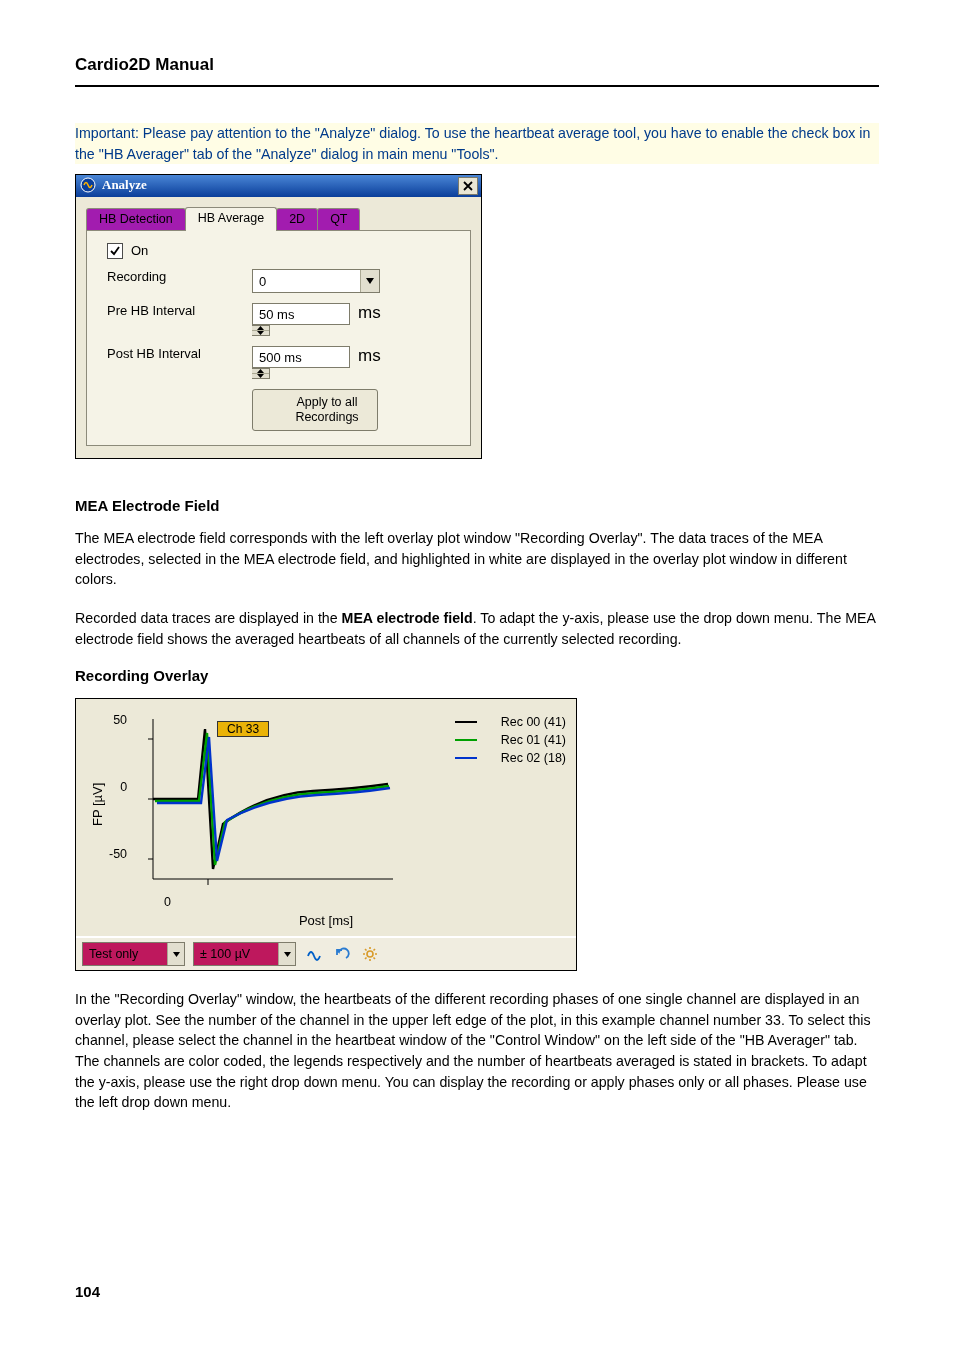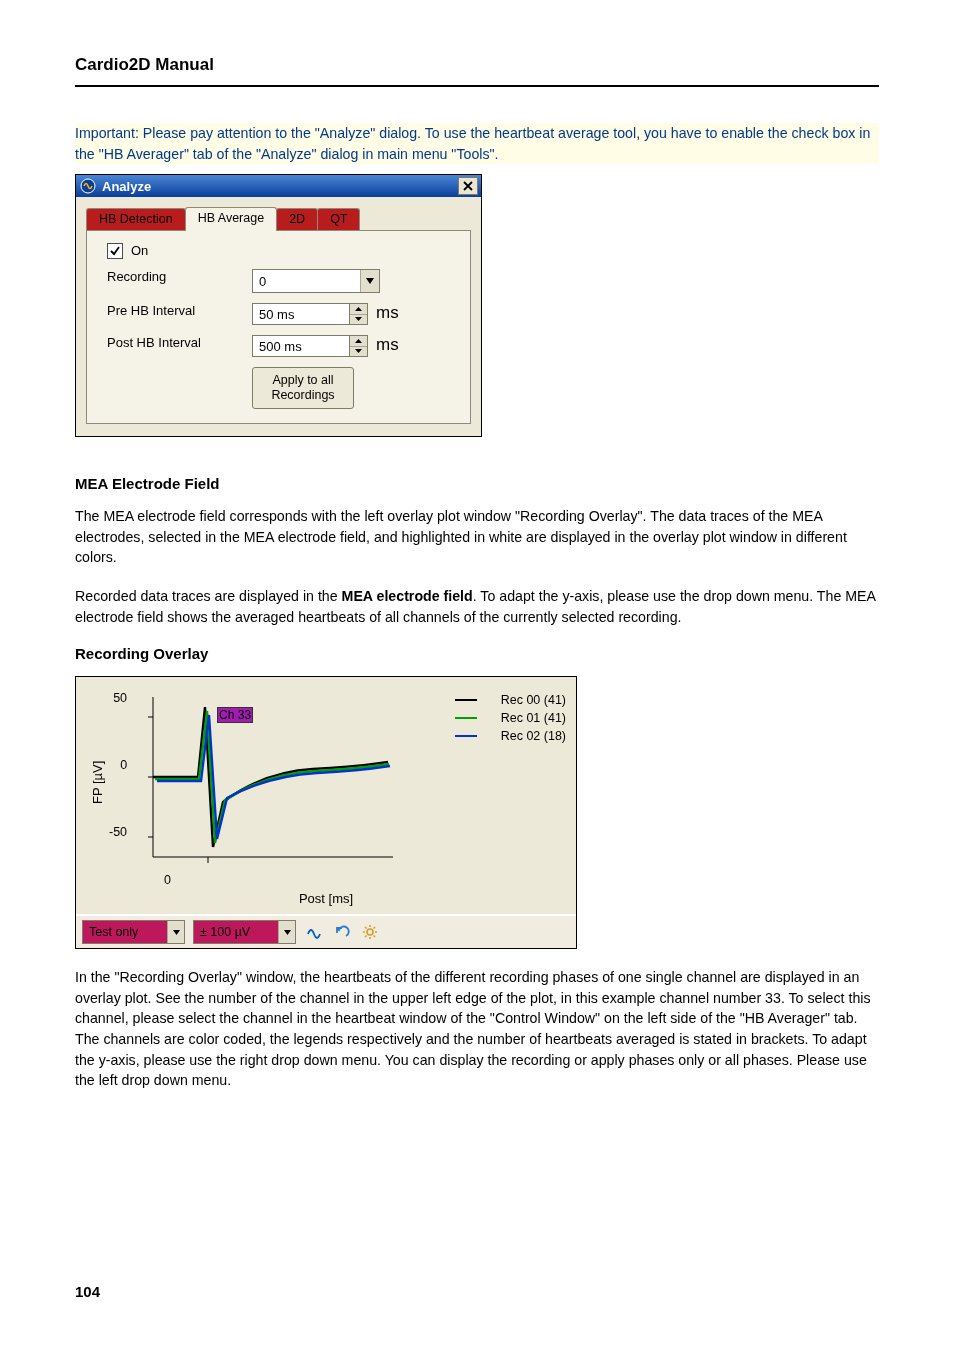--- a/index.html
+++ b/index.html
@@ -38,23 +38,24 @@
     background: #ece9d8;
     font-family: Tahoma, Verdana, sans-serif;
     font-size: 13px;
     margin-bottom: 38px;
   }
   .dialog-titlebar {
     background: linear-gradient(180deg, #4a86d6 0%, #0a3e9a 100%);
     color: #fff;
     font-weight: bold;
     display: flex;
-    align-items: center;
+    align-items: flex-start;
     justify-content: space-between;
     padding: 2px 3px 2px 4px;
+    font-family: Liberation Serif, serif;
   }
   .dialog-titlebar .left {
     display: flex;
     align-items: center;
     gap: 6px;
   }
   .app-icon {
     width: 16px;
     height: 16px;
     display: inline-flex;
@@ -73,21 +74,21 @@
     font-weight: bold;
     font-size: 12px;
   }
   .tabs-row {
     display: flex;
     align-items: flex-end;
     padding: 10px 10px 0 10px;
     gap: 0;
   }
   .tab {
-    background: #b91c1c;
+    background: #a21caf;
     border: 1px solid #8c8a7a;
     border-bottom: none;
     border-radius: 3px 3px 0 0;
     padding: 3px 12px 4px 12px;
     font-size: 12.5px;
     margin-right: -1px;
     color: #000;
   }
   .tab.active {
     background: #f5f3e7;
@@ -136,20 +137,21 @@
     width: 18px;
     height: 100%;
     background: #e2dfcf;
     border-left: 1px solid #aaa893;
     display: flex;
     align-items: center;
     justify-content: center;
   }
   .spin {
     display: flex;
+    flex-direction: column;
   }
   .spin-input {
     background: #fff;
     border: 1px solid #7e7c6b;
     width: 98px;
     height: 22px;
     display: flex;
     align-items: center;
     padding-left: 6px;
     box-sizing: border-box;
@@ -181,20 +183,21 @@
     height: 40px;
     background: #ece9d8;
     border: 1px solid #7e7c6b;
     border-radius: 3px;
     font-size: 12.5px;
     text-align: center;
     display: flex;
     align-items: center;
     justify-content: center;
     line-height: 1.25;
+    padding-left: 24px;
   }
   .section-title {
     font-weight: bold;
     font-size: 15px;
     margin-bottom: 14px;
   }
   .body-text {
     font-size: 14.2px;
     line-height: 1.45;
     margin-bottom: 18px;
@@ -248,26 +251,26 @@
     align-items: center;
     gap: 24px;
     margin-bottom: 4px;
   }
   .legend-line {
     width: 22px;
     height: 2px;
   }
   .ch-label {
     position: absolute;
-    top: 20px;
+    top: 12px;
     left: 84px;
     border: 1px solid #333;
-    background: #a21caf;
+    background: #eab308;
     font-size: 12px;
-    padding: 0 1px;
+    padding: 0 9px;
   }
   .xlabel {
     text-align: center;
     font-size: 13px;
     padding: 4px 0 8px 0;
   }
   .xtick {
     font-size: 12.5px;
     text-align: left;
     padding-left: 78px;

